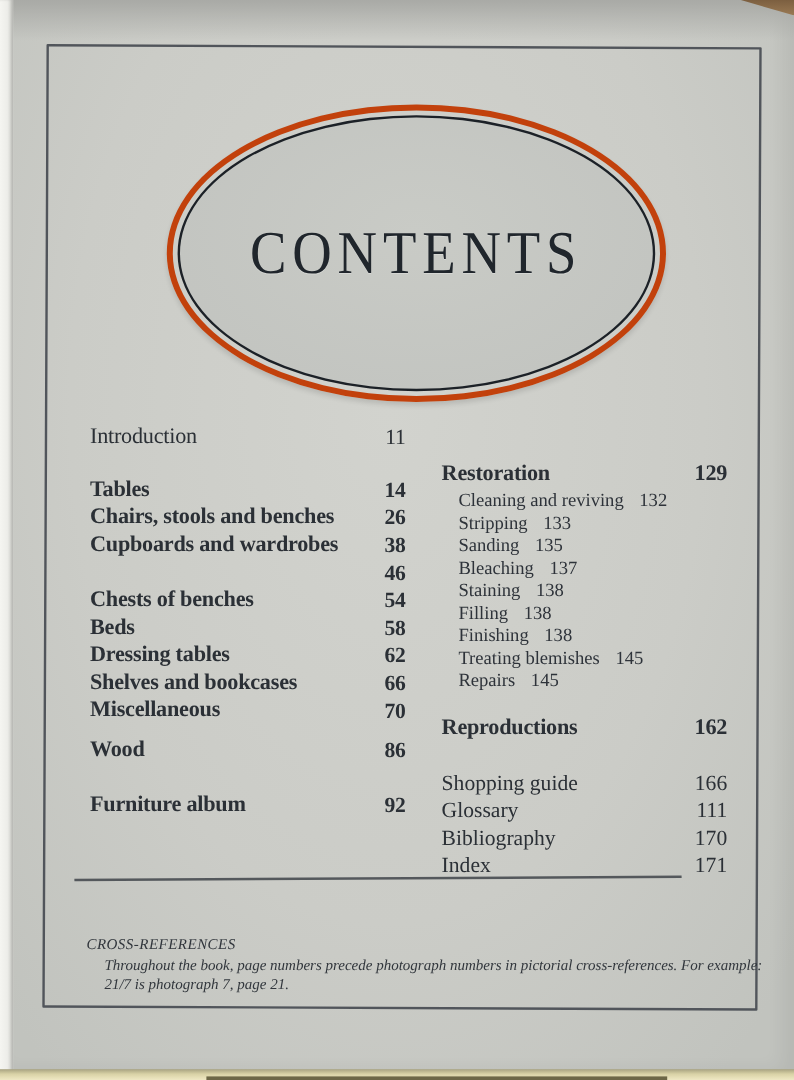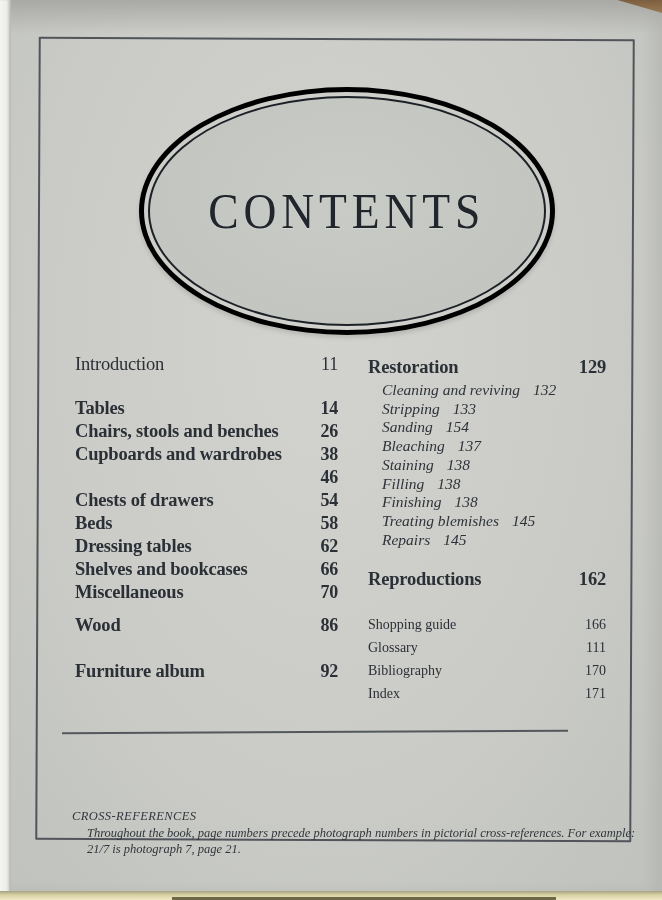--- a/index.html
+++ b/index.html
@@ -39,21 +39,21 @@
   }
   
   .frame{
     position:absolute;left:37px;top:38px;width:592px;height:799px;
     border:2px solid #51555b;border-radius:1px;
     transform:rotate(0.25deg);
   }
   
   .oval{
     position:absolute;left:139px;top:87px;width:406px;height:238px;
-    border-radius:50%;border:5px solid #000000;
+    border-radius:50%;border:5px solid #c2410c;
     box-shadow:0 3px 4px rgba(0,0,0,0.12);
   }
   .oval-inner{
     position:absolute;inset:4px;border-radius:50%;border:2px solid #1c2127;
     background:radial-gradient(ellipse at 50% 42%, #c9cbc6 0%, #c2c4c0 85%);
     display:flex;align-items:center;justify-content:center;
   }
   .big-title{
     font-size:47px;letter-spacing:5px;color:#20262c;
     transform:scale(0.97,1.08);white-space:nowrap;
@@ -61,37 +61,37 @@
   }
   
   .toc-left{position:absolute;left:75px;top:353px;width:263px;}
   .toc-right{position:absolute;left:368px;top:356px;width:238px;}
   .row{display:flex;line-height:23px;font-size:18.5px;font-weight:bold;letter-spacing:-0.2px;gap:12px;}
   .row .lbl{white-space:nowrap;}
   .row .num{margin-left:auto;width:38px;text-align:right;font-size:18px;flex:none;}
   .row.intro{font-weight:normal;margin-bottom:21px;}
   .row.gap-a{margin-top:10px;}
   .row.gap-b{margin-top:23px;}
-  .head-row{display:flex;justify-content:space-between;font-weight:bold;font-size:18.5px;line-height:23px;letter-spacing:-0.2px;}
+  .head-row{display:flex;justify-content:space-between;font-weight:bold;font-size:18.5px;line-height:23px;letter-spacing:-0.2px;margin-top:28px;}
   .head-row.repro{margin-top:19px;}
-  .sub-list{margin:2px 0 0 14px;font-style:italic;font-size:15.5px;line-height:18.7px;color:#2e333a;}
+  .sub-list{margin:2px 0 0 14px;font-size:15.5px;line-height:18.7px;color:#2e333a;}
   .sub-row{white-space:nowrap;}
   .sub-row .num{margin-left:13px;}
-  .tail{margin-top:22px;font-size:14px;line-height:23px;}
+  .tail{margin-top:22px;font-size:18px;line-height:23px;}
   .tail-row{display:flex;justify-content:space-between;}
   
   .rule{
     position:absolute;left:62px;top:731px;width:506px;height:2px;
     background:#54585c;transform:rotate(-0.3deg);
   }
   .footnote{
     position:absolute;left:72px;top:779px;width:552px;
     font-style:italic;font-size:12.5px;line-height:16px;color:#31363c;
   }
-  .footnote .fn-head{letter-spacing:0.4px;margin-bottom:1px;margin-top:29px;}
+  .footnote .fn-head{letter-spacing:0.4px;margin-bottom:1px;}
   .footnote .fn-line{white-space:nowrap;margin-left:15px;}
 </style>
 </head>
 <body>
 
 <div class="page"></div>
 <div class="left-edge"></div>
 <div class="corner-tr"></div>
 <div class="bottom-strip"></div>
 
@@ -117,21 +117,21 @@
     <span class="num">26</span>
   </div>
   <div class="row">
     <span class="lbl">Cupboards and wardrobes</span>
     <span class="num">38</span>
   </div>
   <div class="row">
     <span class="num">46</span>
   </div>
   <div class="row">
-    <span class="lbl">Chests of drawers</span>
+    <span class="lbl">Chests of benches</span>
     <span class="num">54</span>
   </div>
   <div class="row">
     <span class="lbl">Beds</span>
     <span class="num">58</span>
   </div>
   <div class="row">
     <span class="lbl">Dressing tables</span>
     <span class="num">62</span>
   </div>
@@ -159,21 +159,21 @@
     <span>129</span>
   </div>
   <div class="sub-list">
     <div class="sub-row">
       <span>Cleaning and reviving</span><span class="num">132</span>
     </div>
     <div class="sub-row">
       <span>Stripping</span><span class="num">133</span>
     </div>
     <div class="sub-row">
-      <span>Sanding</span><span class="num">154</span>
+      <span>Sanding</span><span class="num">135</span>
     </div>
     <div class="sub-row">
       <span>Bleaching</span><span class="num">137</span>
     </div>
     <div class="sub-row">
       <span>Staining</span><span class="num">138</span>
     </div>
     <div class="sub-row">
       <span>Filling</span><span class="num">138</span>
     </div>

